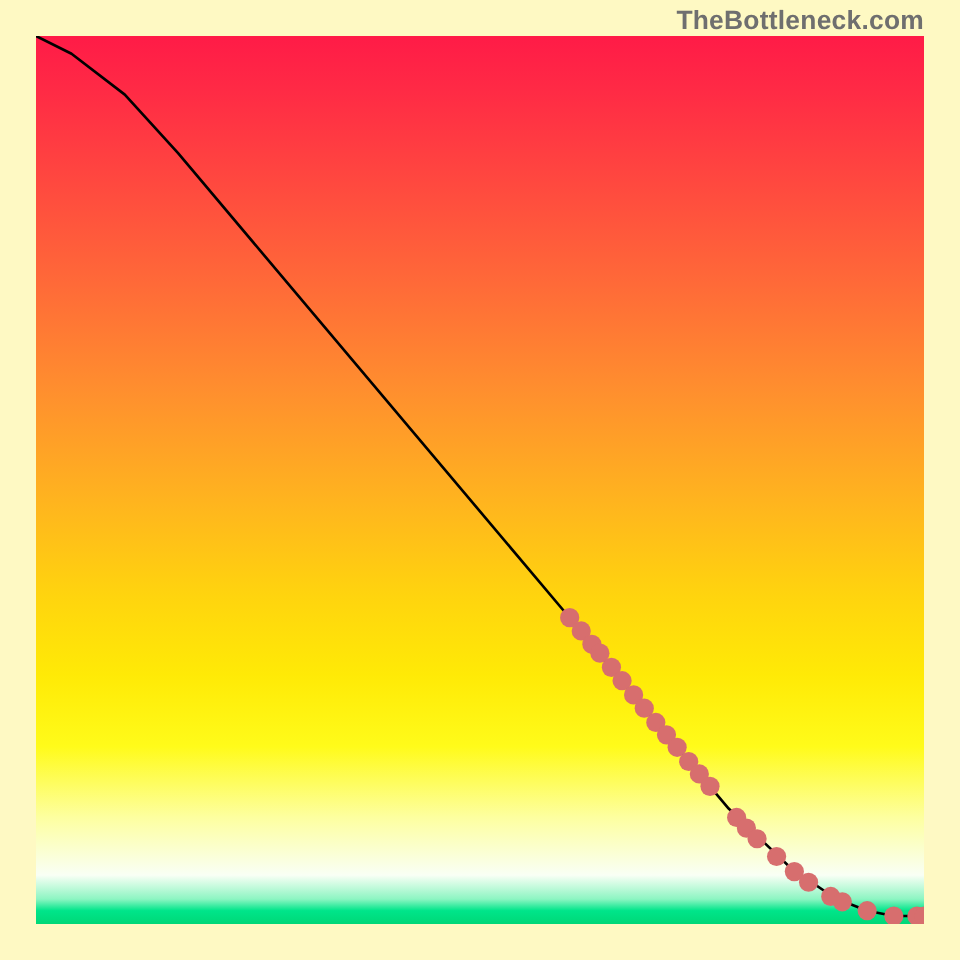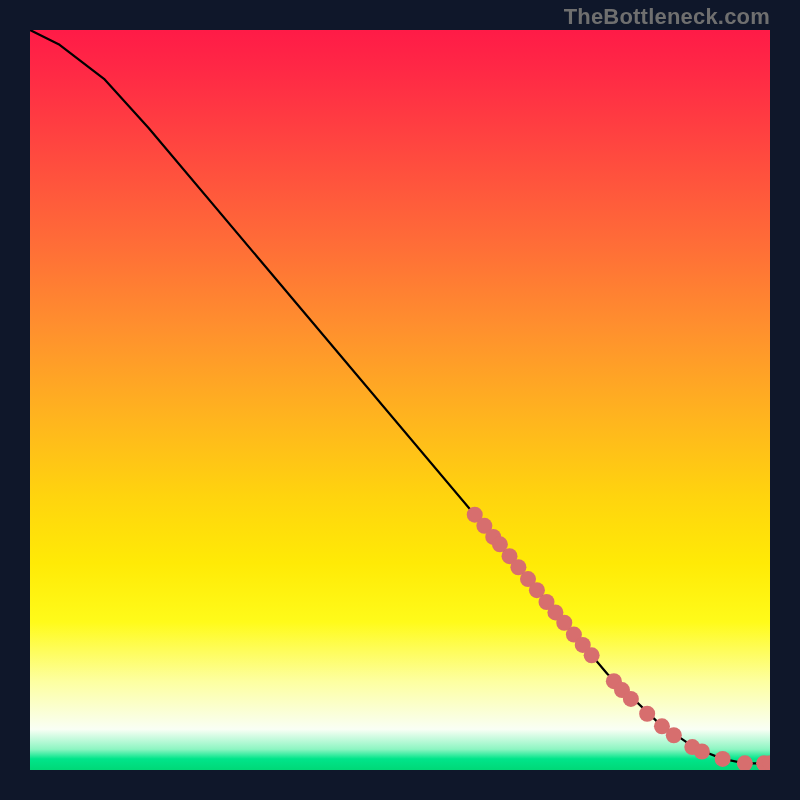--- a/index.html
+++ b/index.html
@@ -9,21 +9,21 @@
     height: 800px;
     overflow: hidden;
     background: #000;
   }
   .frame {
     position: absolute;
     left: 0;
     top: 0;
     width: 800px;
     height: 800px;
-    background: #0f172a;
+    background: #fef9c3;
   }
   .plot {
     position: absolute;
     left: 30px;
     top: 30px;
     width: 740px;
     height: 740px;
     overflow: hidden;
   }
   .gradient {

